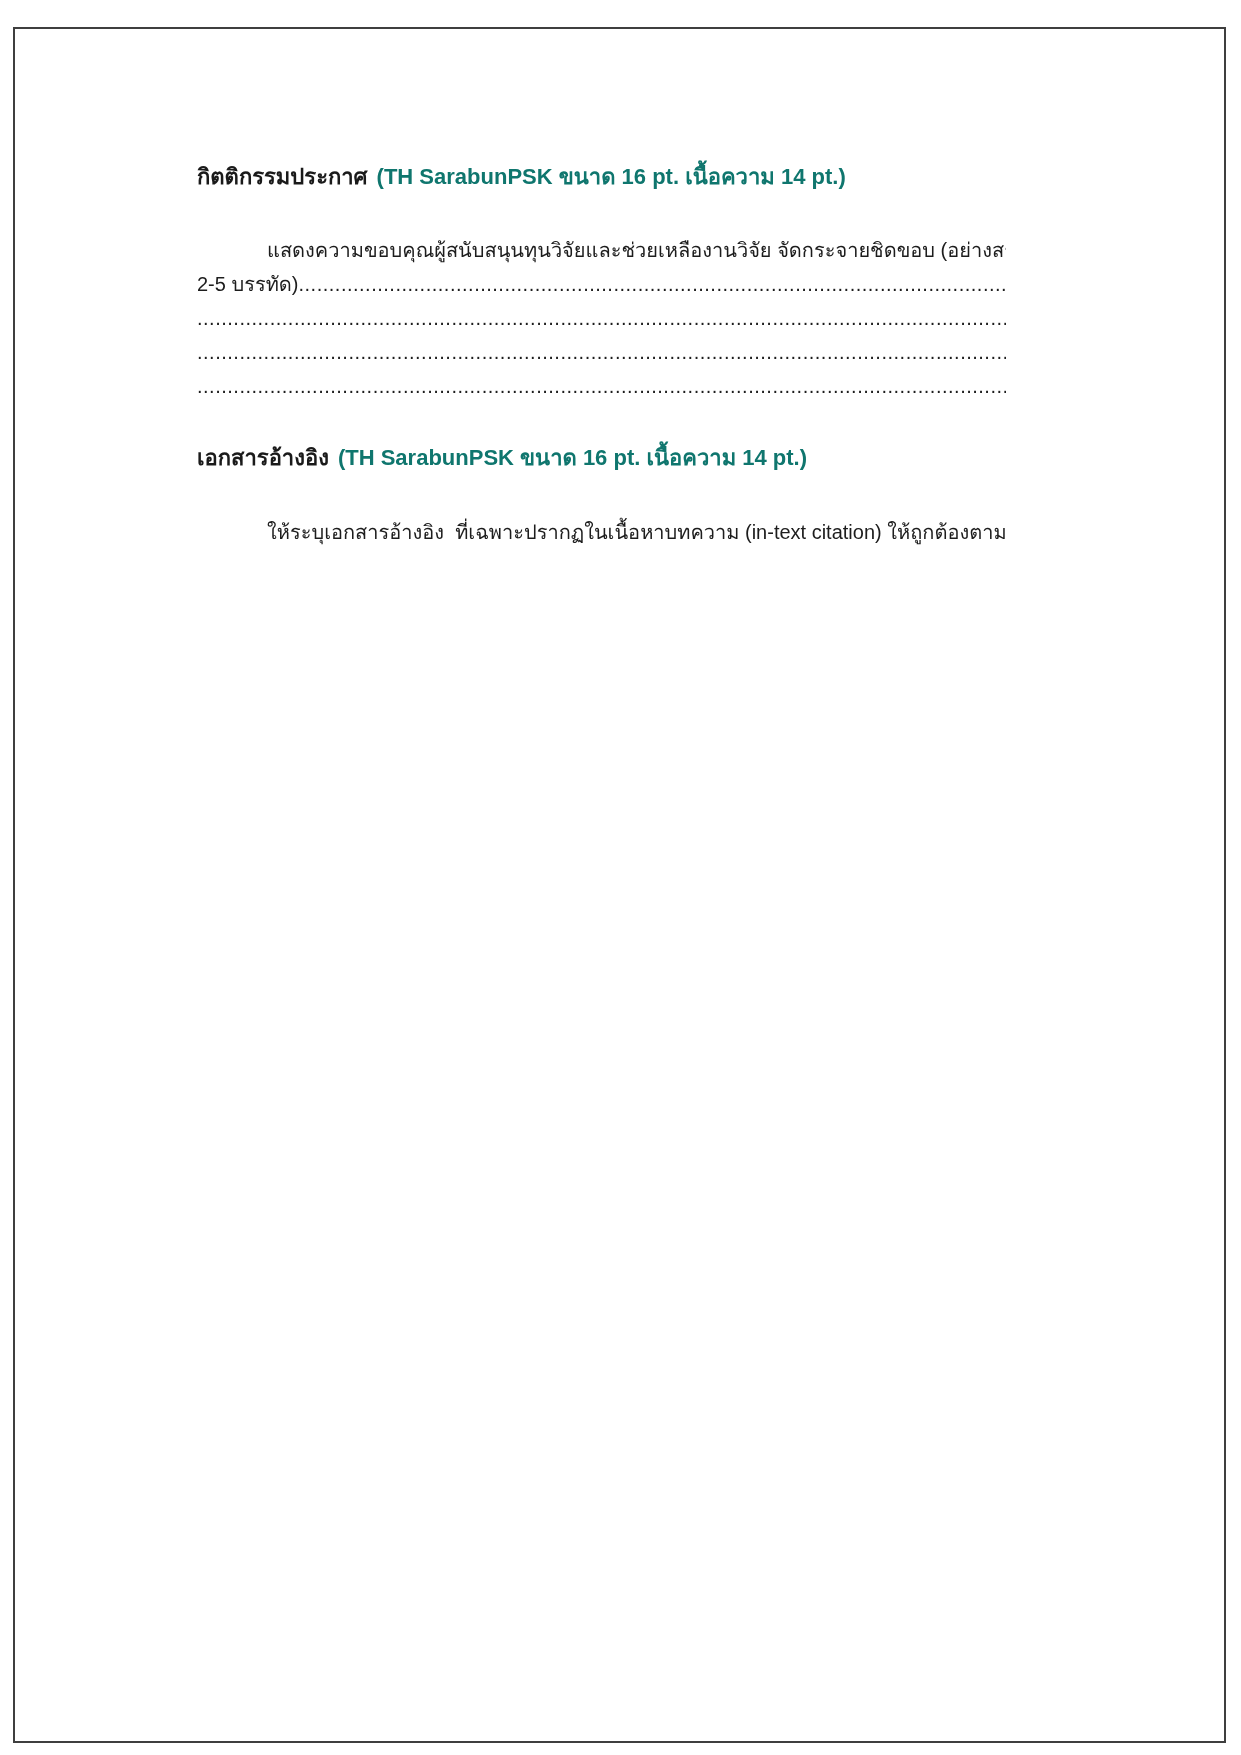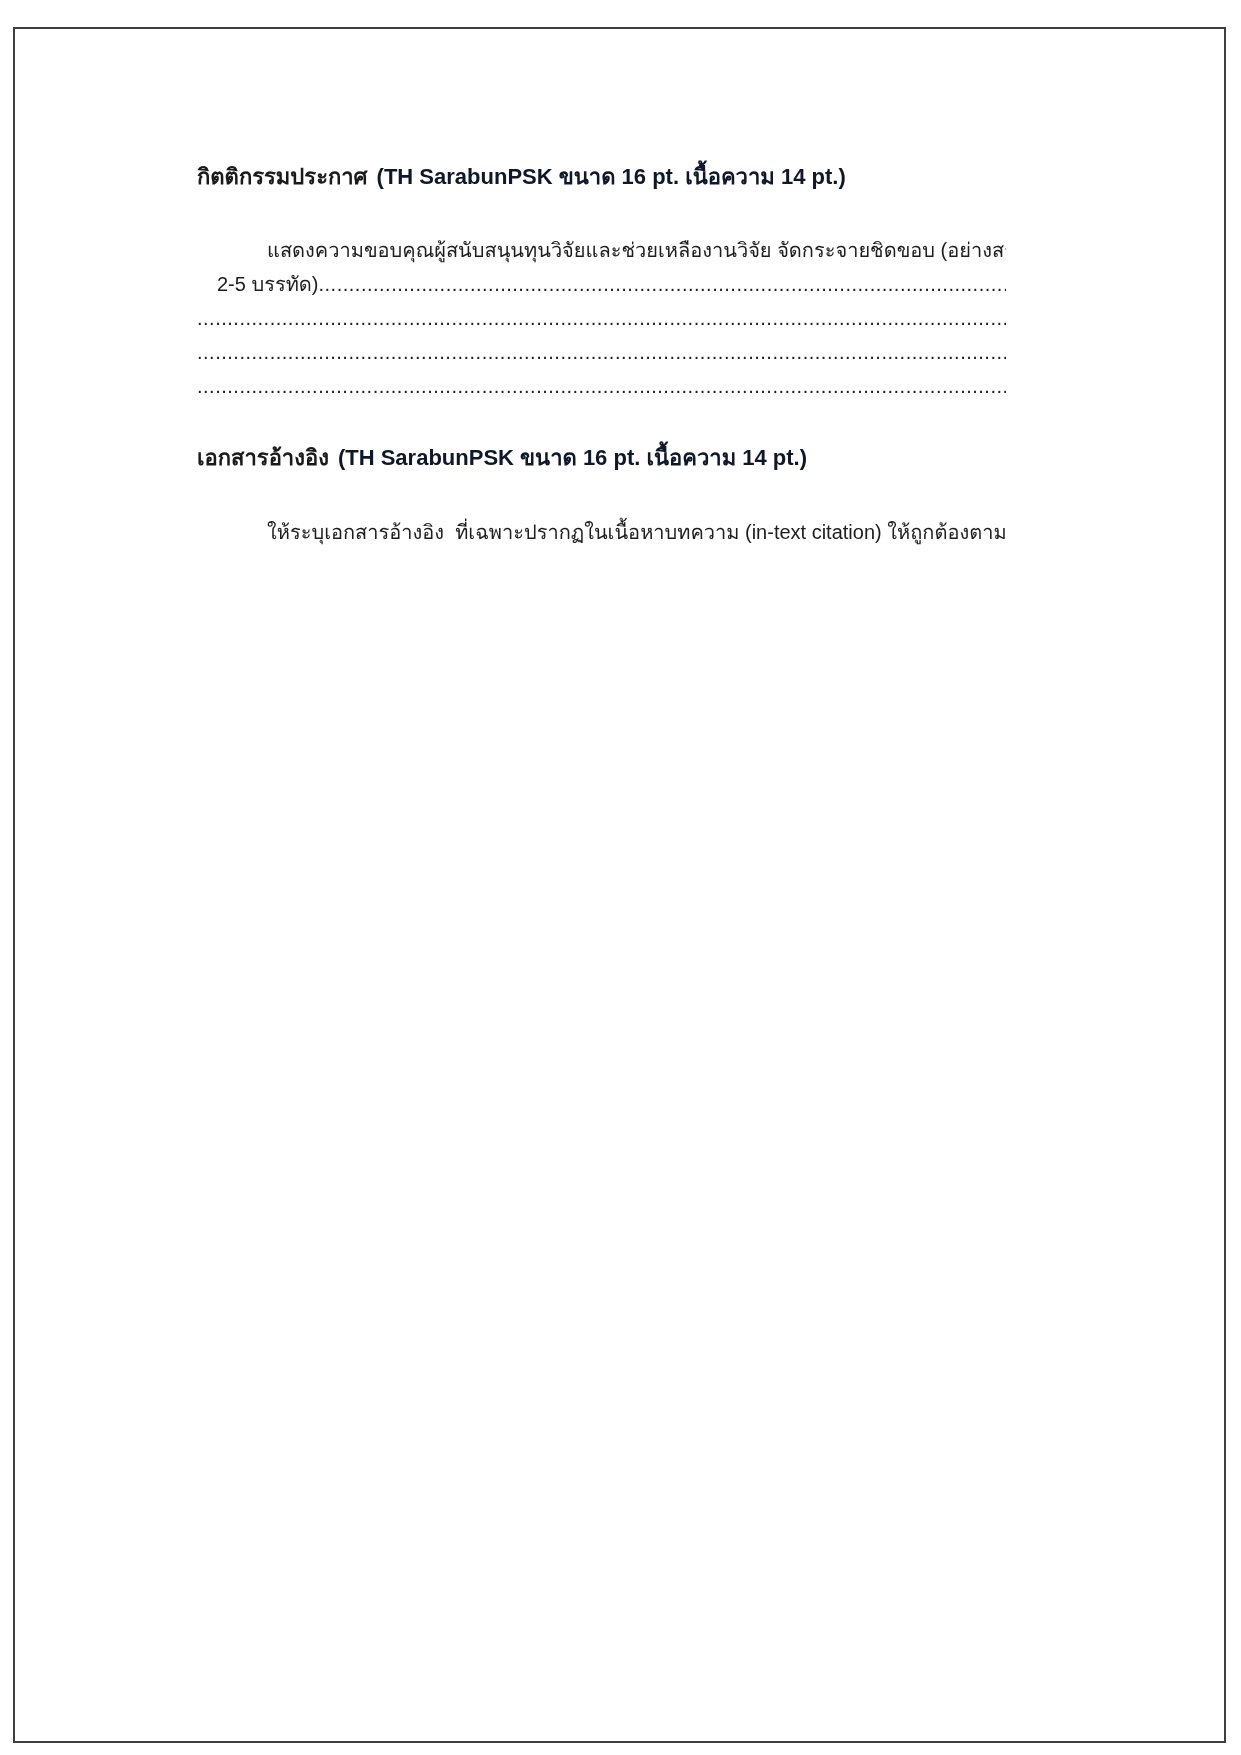--- a/index.html
+++ b/index.html
@@ -35,39 +35,39 @@
   .section-heading {
     margin: 0;
     padding: 0;
     font-size: 22px;
     font-weight: bold;
     line-height: 34px;
     white-space: pre;
     color: #1a1a1a;
   }
   .heading-annotation {
-    color: #0f172a;
+    color: #0f766e;
     margin-left: 9px;
   }
   .paragraph {
     margin: 0;
     padding: 0;
   }
   .para-ack { margin-top: 39px; }
   .para-ref { margin-top: 40px; }
   .sec-ref-heading { margin-top: 38px; }
   .line {
     height: 34px;
     line-height: 34px;
     white-space: pre;
     overflow: hidden;
   }
   .indent { padding-left: 70px; }
   .fill-line { display: flex; }
-  .fill-line .line-text { flex: none; margin-left: 20px; }
+  .fill-line .line-text { flex: none; }
   .fill-line .dots-span {
     flex: 1;
     overflow: hidden;
     white-space: pre;
     letter-spacing: 0.5px;
   }
   .dots-only { letter-spacing: 0.5px; }
   .sup {
     font-size: 13px;
     vertical-align: super;

